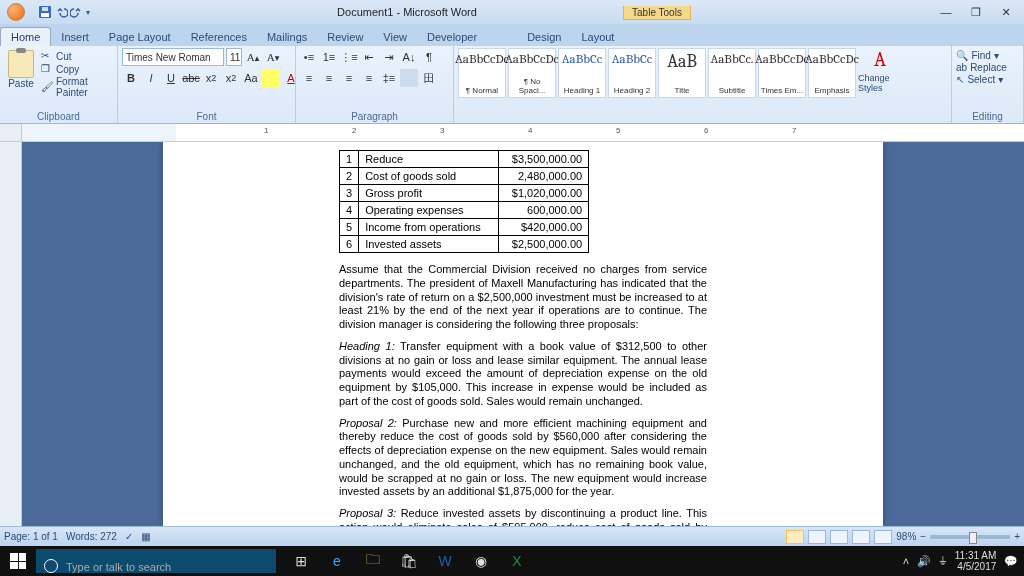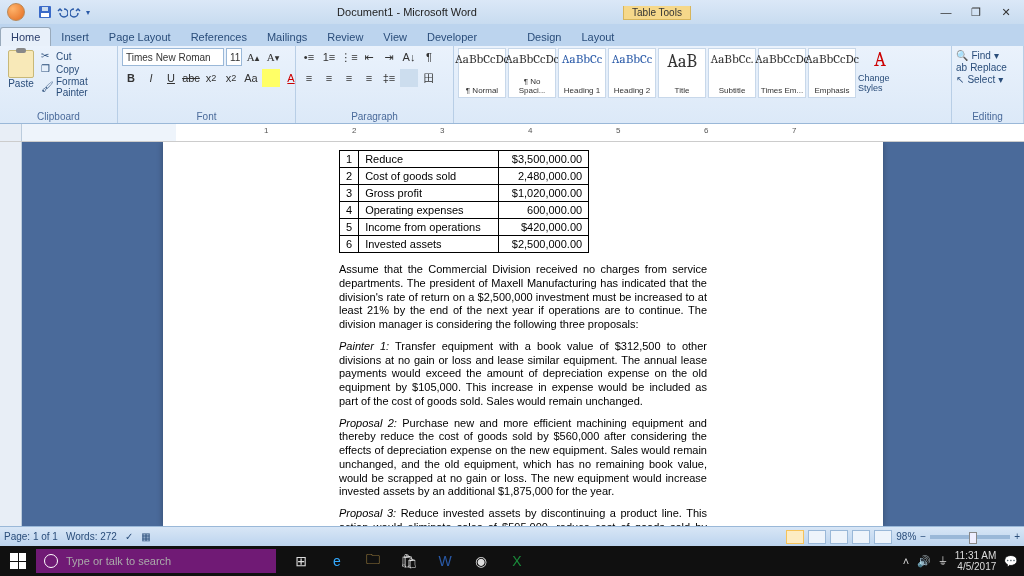--- a/index.html
+++ b/index.html
@@ -77,21 +77,21 @@
 .status-right { display:flex; gap:4px; align-items:center; }
 .viewbtn { width:18px; height:14px; border:1px solid #9ab8d8; background:#eef4fb; }
 .viewbtn.active { background:#fdecc3; border-color:#f6c35a; }
 .zoom-slider { width:80px; height:4px; background:#9ab8d8; position:relative; }
 .zoom-slider:before { content:""; position:absolute; left:48%; top:-3px; width:6px; height:10px; background:#eef; border:1px solid #888; }
 
 .taskbar { height:30px; background:#101010; display:flex; align-items:center; color:#ddd; font-size:11px; }
 .start { width:36px; display:flex; justify-content:center; }
 .winlogo { width:16px; height:16px; display:grid; grid-template:1fr 1fr/1fr 1fr; gap:1px; }
 .winlogo span { background:#fff; }
-.search { flex:0 0 240px; height:24px; background:#701a75; display:flex; align-items:center; gap:8px; padding:0 8px; color:#aaa; }
+.search { flex:0 0 240px; height:24px; background:#0c4a6e; display:flex; align-items:flex-end; gap:8px; padding:0 8px; color:#aaa; }
 .cortana { width:14px; height:14px; border:1.5px solid #fff; border-radius:50%; }
 .taskicons { display:flex; gap:2px; margin-left:8px; }
 .taskicons .ti { width:34px; height:30px; display:flex; align-items:center; justify-content:center; font-size:14px; }
 .tray { margin-left:auto; display:flex; align-items:center; gap:8px; padding-right:6px; }
 .clock { text-align:right; font-size:10px; line-height:11px; }
 
 svg { display:block; }
 </style>
 </head>
 <body>
@@ -332,21 +332,21 @@
               <td class="num">$420,000.00</td>
             </tr>
             <tr>
               <td class="idx">6</td>
               <td class="lbl">Invested assets</td>
               <td class="num">$2,500,000.00</td>
             </tr>
           </tbody>
         </table>
       <p>Assume that the Commercial Division received no charges from service departments. The president of Maxell Manufacturing has indicated that the division's rate of return on a $2,500,000 investment must be increased to at least 21% by the end of the next year if operations are to continue. The division manager is considering the following three proposals:</p>
-      <p><em>Painter 1:</em><span> Transfer equipment with a book value of $312,500 to other divisions at no gain or loss and lease similar equipment. The annual lease payments would exceed the amount of depreciation expense on the old equipment by $105,000. This increase in expense would be included as part of the cost of goods sold. Sales would remain unchanged.</span></p>
+      <p><em>Heading 1:</em><span> Transfer equipment with a book value of $312,500 to other divisions at no gain or loss and lease similar equipment. The annual lease payments would exceed the amount of depreciation expense on the old equipment by $105,000. This increase in expense would be included as part of the cost of goods sold. Sales would remain unchanged.</span></p>
       <p><em>Proposal 2:</em><span> Purchase new and more efficient machining equipment and thereby reduce the cost of goods sold by $560,000 after considering the effects of depreciation expense on the new equipment. Sales would remain unchanged, and the old equipment, which has no remaining book value, would be scrapped at no gain or loss. The new equipment would increase invested assets by an additional $1,875,000 for the year.</span></p>
       <p><em>Proposal 3:</em><span> Reduce invested assets by discontinuing a product line. This action would eliminate sales of $595,000, reduce cost of goods sold by $406,700, and reduce operating expenses by $175,000. Assets of $1,338,000 would be transferred to other divisions at no gain or loss.</span></p>
     </div>
   </div>
 </div>
 
 <div class="statusbar">
   <div class="status-left">
     <span>Page: 1 of 1</span>
     <span>Words: 272</span>

